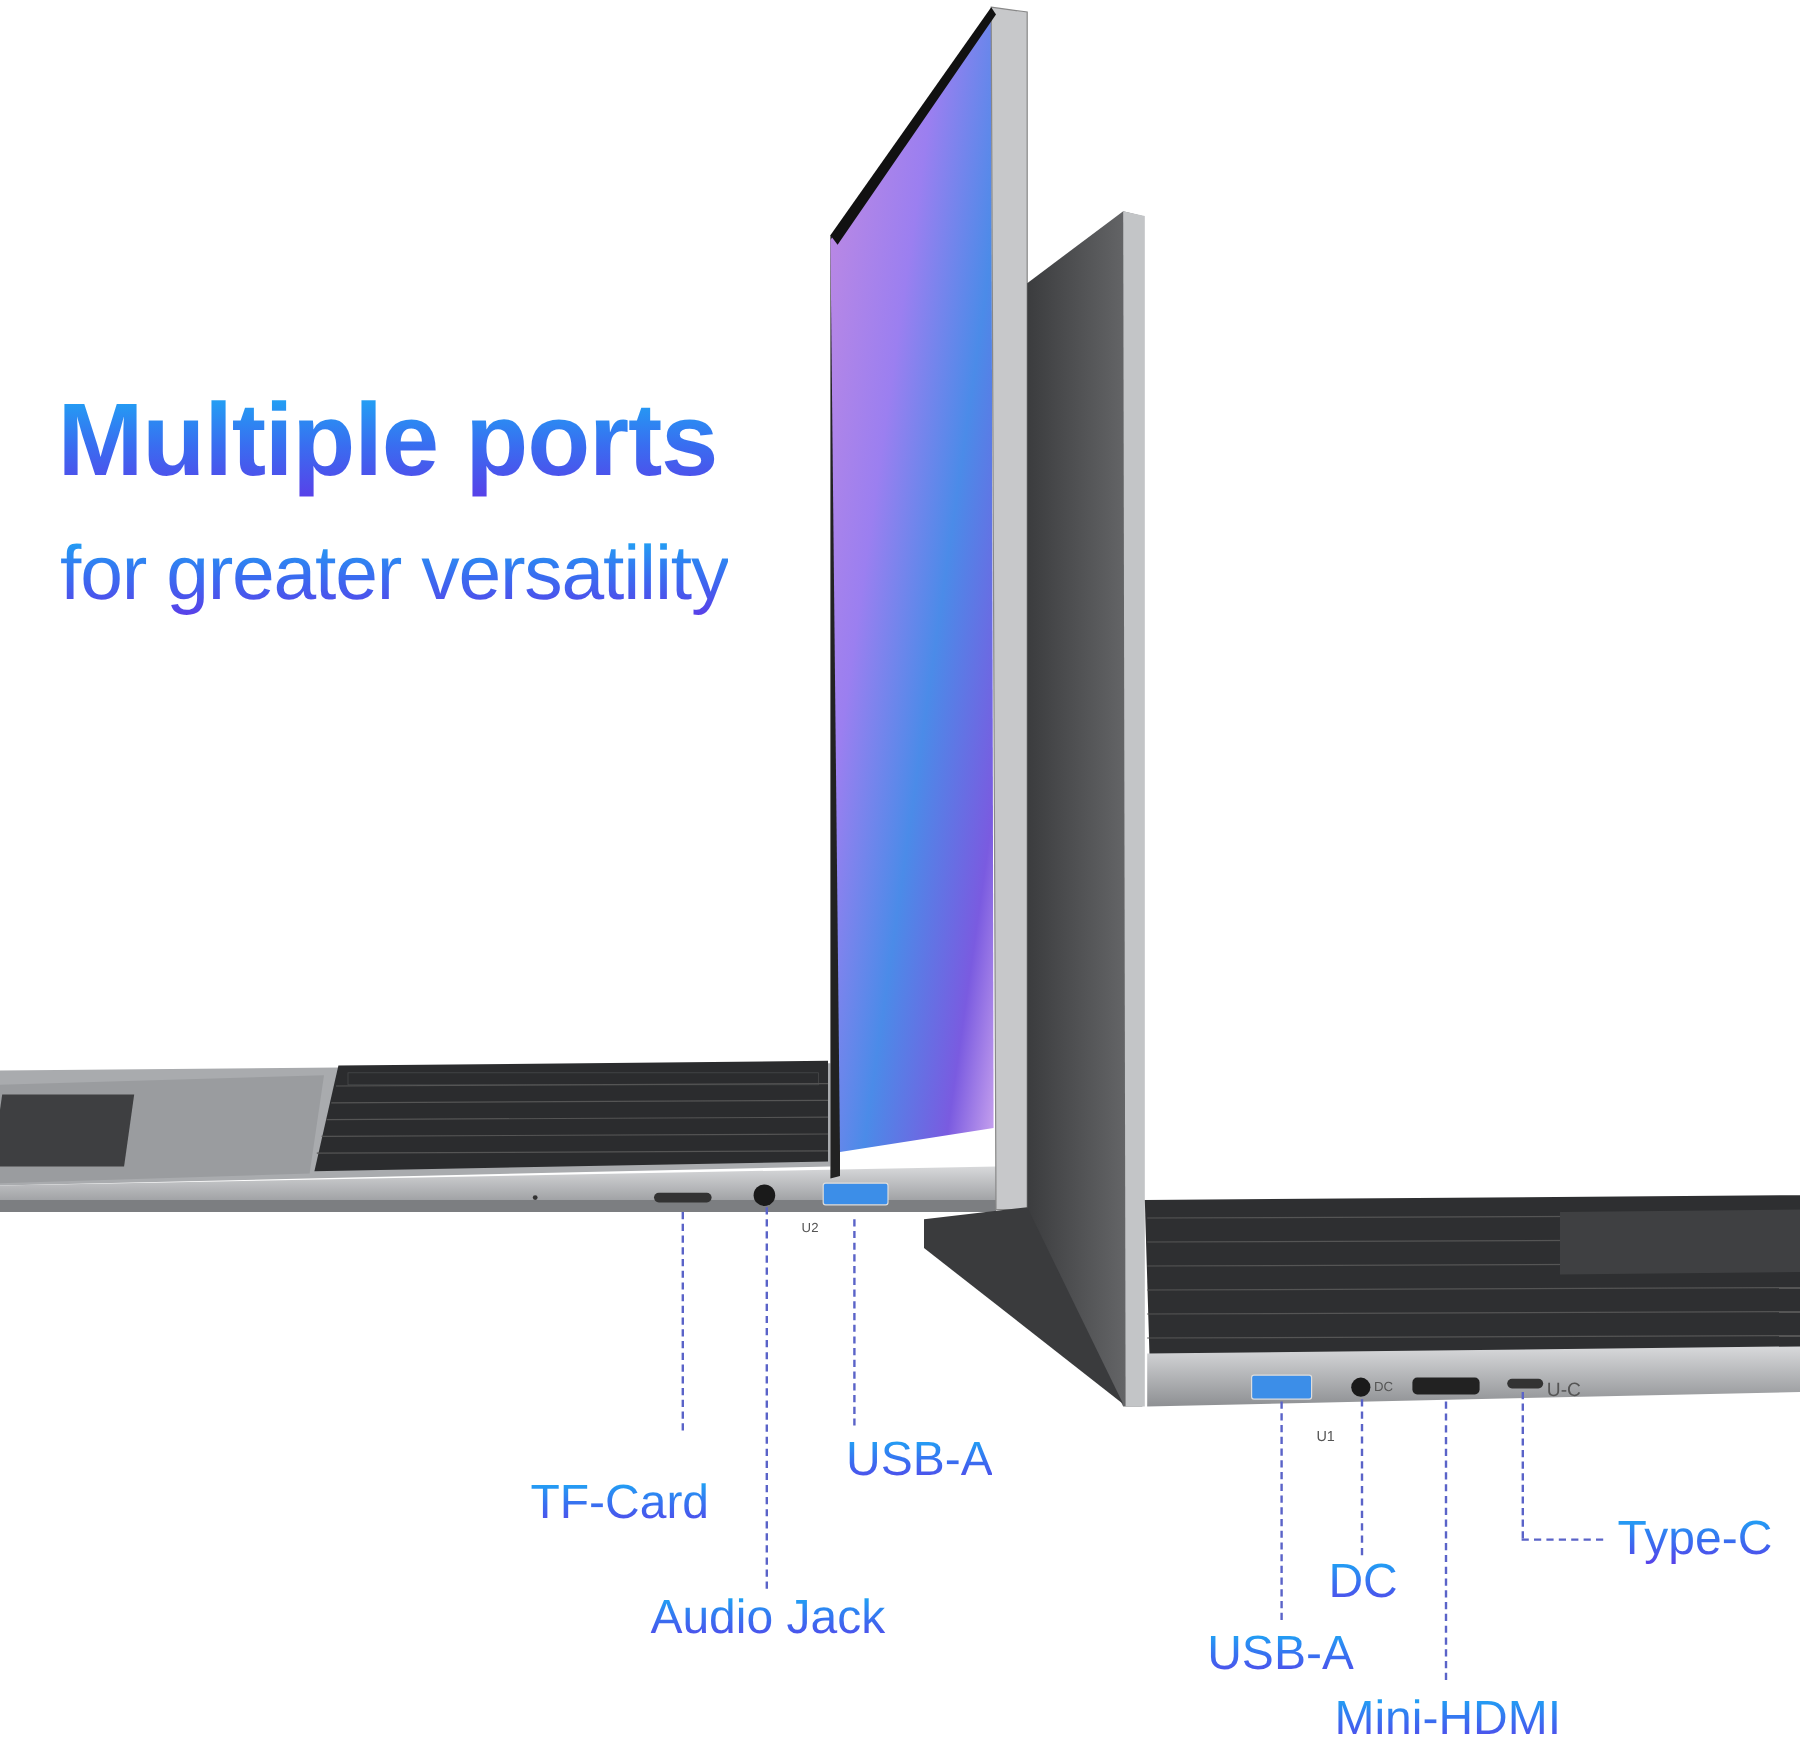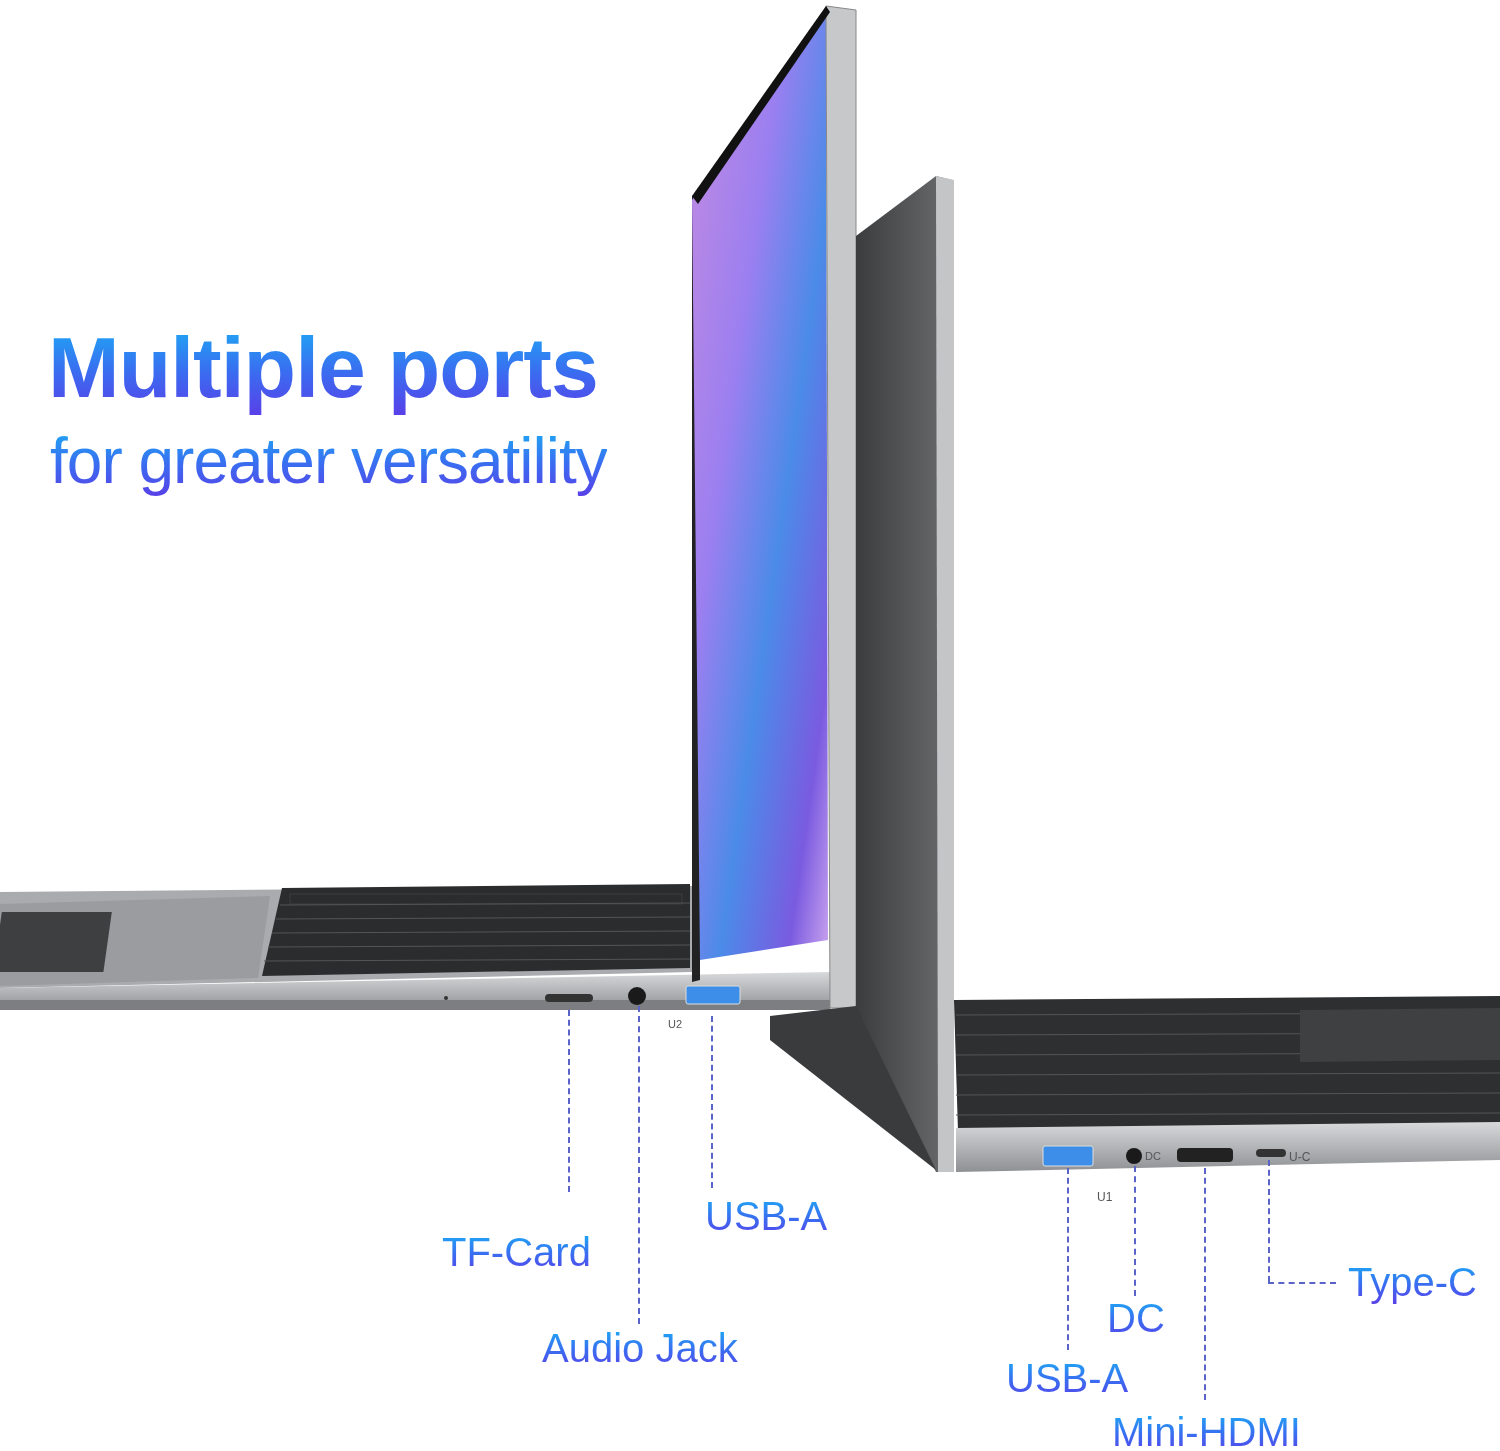--- a/index.html
+++ b/index.html
@@ -3,21 +3,21 @@
 <meta charset="utf-8">
 <style>
   html, body { margin:0; padding:0; }
   body { width:1500px; height:1451px; position:relative; overflow:hidden; background:#ffffff; font-family:"Liberation Sans", sans-serif; }
   .abs { position:absolute; }
   .grad-text {
     background: linear-gradient(180deg, #19b2f5 0%, #3a6cf0 55%, #5a3ee8 100%);
     -webkit-background-clip: text; background-clip: text; color: transparent;
   }
   .headline { left:48px; top:318px; font-size:86px; font-weight:bold; letter-spacing:-1px; white-space:nowrap; }
-  .subline { left:50px; top:424px; font-size:64px; white-space:nowrap; letter-spacing:-1px; }
+  .subline { left:50px; top:440px; font-size:64px; white-space:nowrap; letter-spacing:-1px; }
   .label { font-size:40px; white-space:nowrap; }
   .dash { position:absolute; border-left:2px dashed #5a63c8; width:0; }
   .dash-h { position:absolute; border-top:2px dashed #5a63c8; height:0; }
 </style>
 </head>
 <body>
 
 <div class="abs headline grad-text">Multiple ports</div>
 <div class="abs subline grad-text">for greater versatility</div>
 
@@ -90,21 +90,21 @@
     <rect x="1043" y="1146" width="50" height="20" rx="2" fill="#3c8ee8" stroke="#ddd"></rect>
     <circle cx="1134" cy="1156" r="8" fill="#1a1a1a"></circle>
     <rect x="1177" y="1148" width="56" height="14" rx="4" fill="#222"></rect>
     <rect x="1256" y="1149" width="30" height="8" rx="4" fill="#333"></rect>
   </g>
 </svg>
 
 <div class="abs" style="left:668px;top:1018px;font-size:11px;color:#555">U2</div>
 <div class="abs" style="left:1097px;top:1190px;font-size:12px;color:#555">U1</div>
 <div class="abs" style="left:1145px;top:1150px;font-size:11px;color:#555">DC</div>
-<div class="abs" style="left:1289px;top:1150px;font-size:12px;color:#555">U-C</div>
+<div class="abs" style="left:1289px;top:1150px;font-size:16px;color:#555">U-C</div>
 
 <div class="dash" style="left:568px;top:1010px;height:182px"></div>
 <div class="dash" style="left:638px;top:1006px;height:318px"></div>
 <div class="dash" style="left:711px;top:1016px;height:172px"></div>
 
 <div class="dash" style="left:1067px;top:1168px;height:182px"></div>
 <div class="dash" style="left:1134px;top:1166px;height:130px"></div>
 <div class="dash" style="left:1204px;top:1168px;height:232px"></div>
 <div class="dash" style="left:1268px;top:1160px;height:122px"></div>
 <div class="dash-h" style="left:1268px;top:1282px;width:68px"></div>

